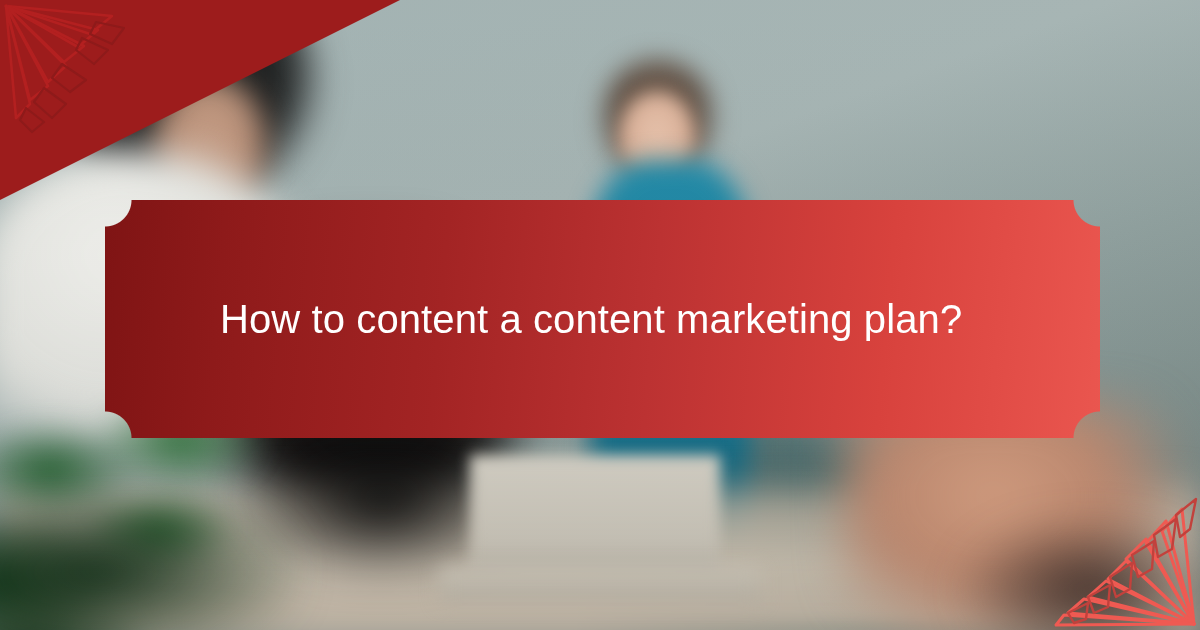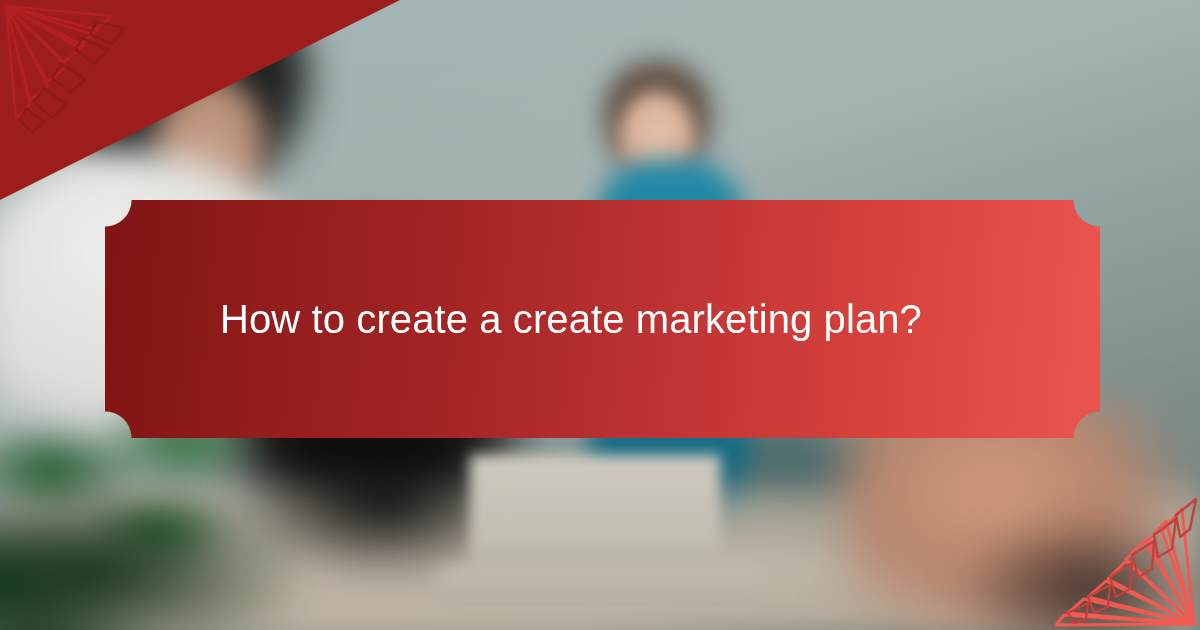--- a/index.html
+++ b/index.html
@@ -288,16 +288,16 @@
       <path d="M126 30 L146 14 L140 44 L130 52 Z"></path>
       <path d="M104 50 L126 34 L122 64 L108 72 Z"></path>
       <path d="M82 70 L104 56 L102 84 L88 92 Z"></path>
       <path d="M60 92 L82 78 L80 104 L66 112 Z"></path>
       <path d="M38 112 L60 100 L58 122 L44 128 Z"></path>
       <path d="M18 128 L38 118 L36 134 L24 138 Z"></path>
     </g>
   </svg>
 
   <div class="banner">
-    <h1 class="banner-title">How to create a create marketing plan?</h1>
+    <h1 class="banner-title">How to content a content marketing plan?</h1>
   </div>
 
 </div>
 
 </body></html>

